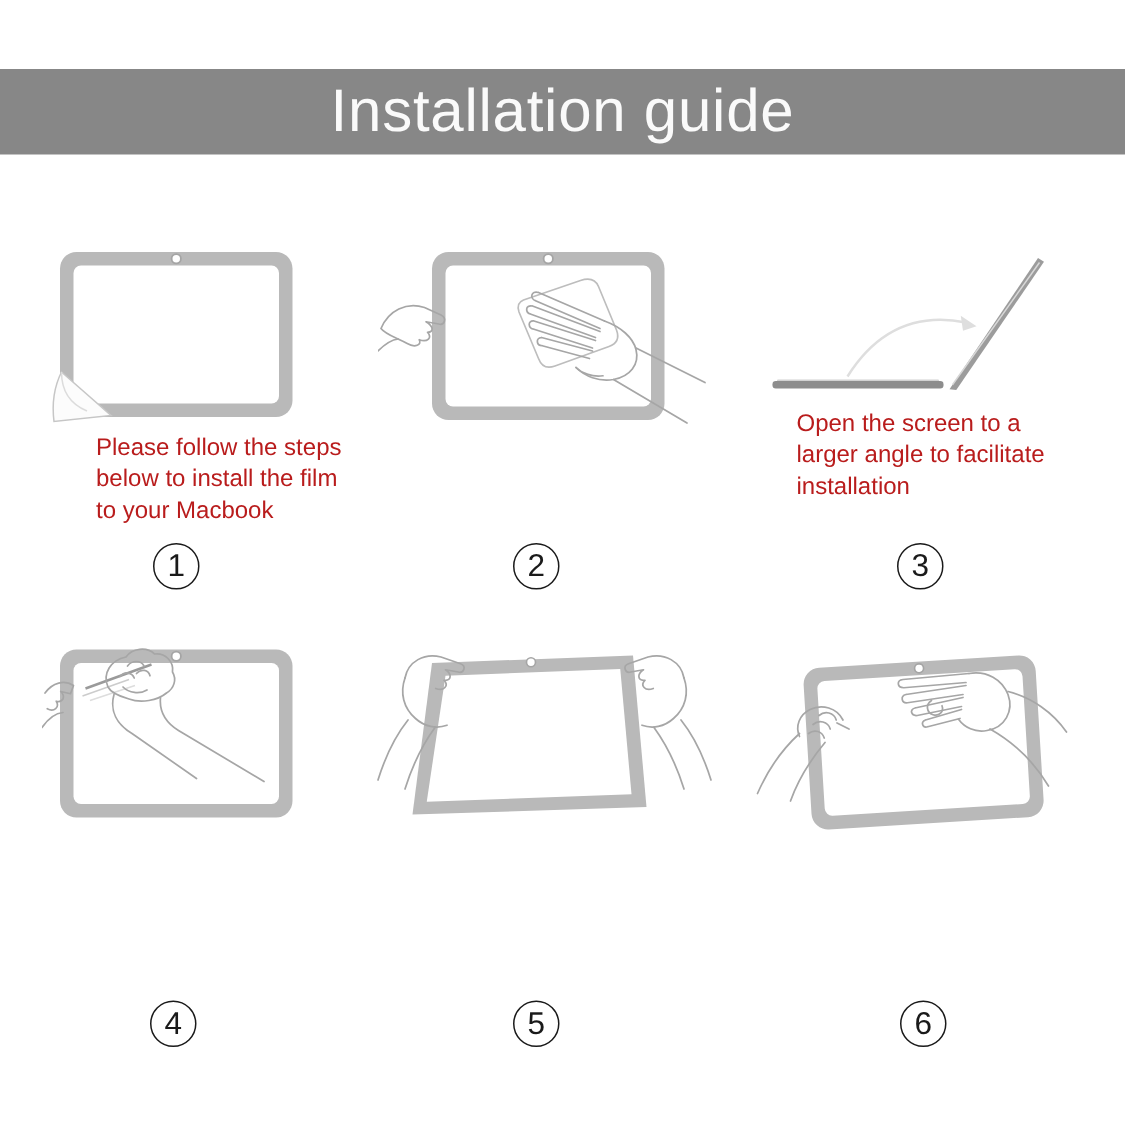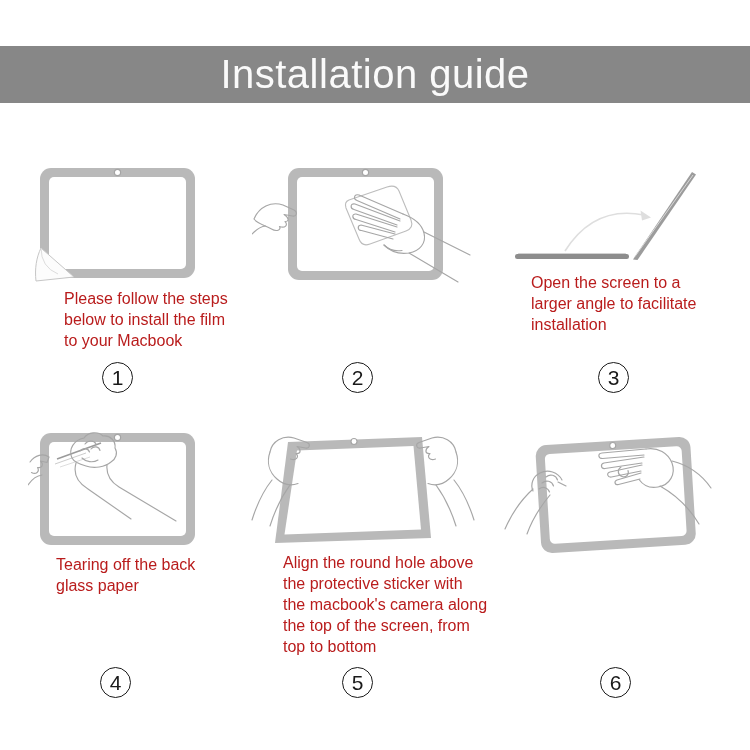--- a/index.html
+++ b/index.html
@@ -153,27 +153,20 @@
       <path d="M 33 64 C 22 74 12 88 5 104 M 50 70 C 40 82 32 95 27 109"></path>
     </g>
   </svg>
 
   <div class="caption" id="cap1">Please follow the steps
 below to install the film
 to your Macbook</div>
   <div class="caption" id="cap3">Open the screen to a
 larger angle to facilitate
 installation</div>
-  <div class="caption" id="cap4">Tearing off the back
-glass paper</div>
-  <div class="caption" id="cap5">Align the round hole above
-the protective sticker with
-the macbook's camera along
-the top of the screen, from
-top to bottom</div>
 
   <div class="badge" id="num1">1</div>
   <div class="badge" id="num2">2</div>
   <div class="badge" id="num3">3</div>
   <div class="badge" id="num4">4</div>
   <div class="badge" id="num5">5</div>
   <div class="badge" id="num6">6</div>
 
 </div>
 

